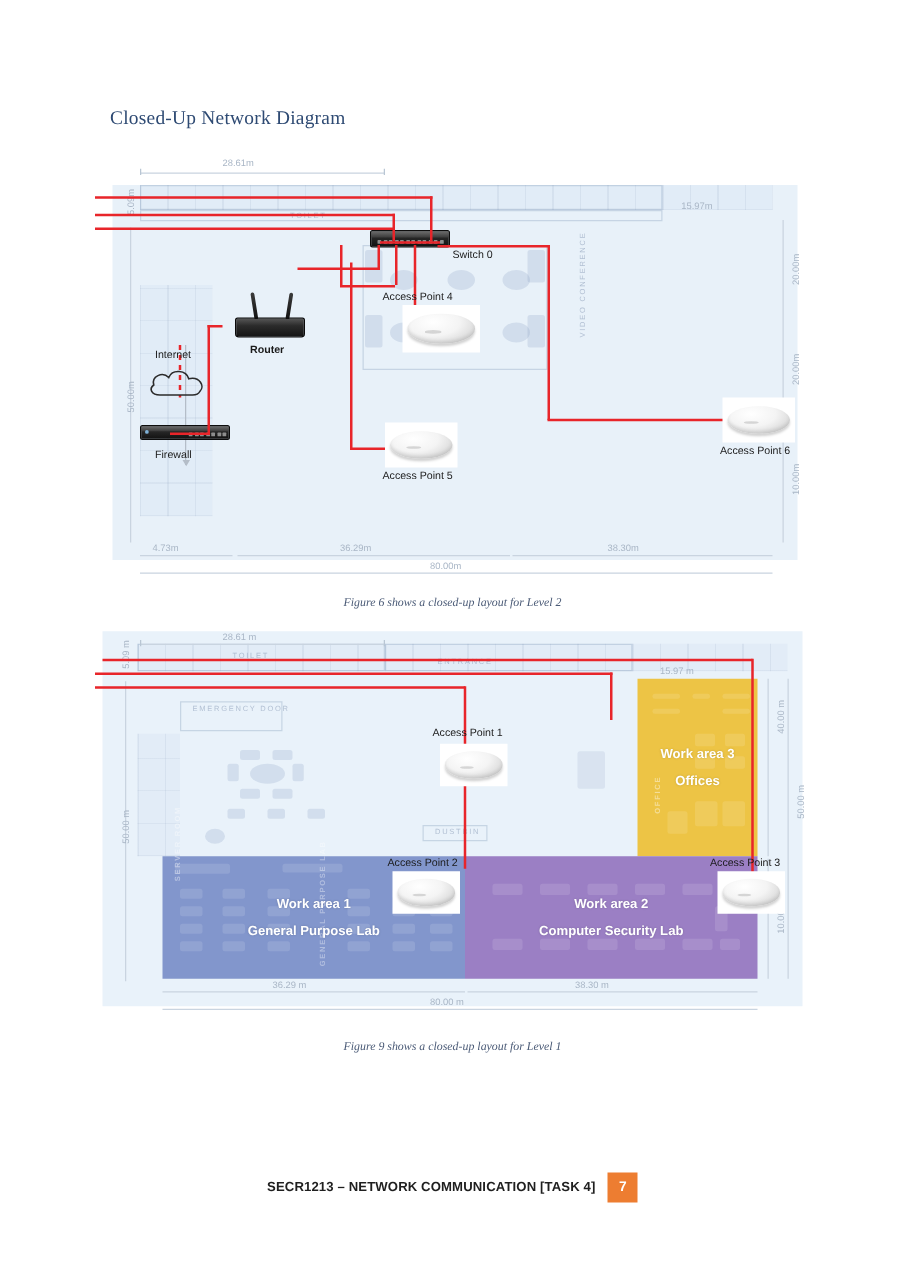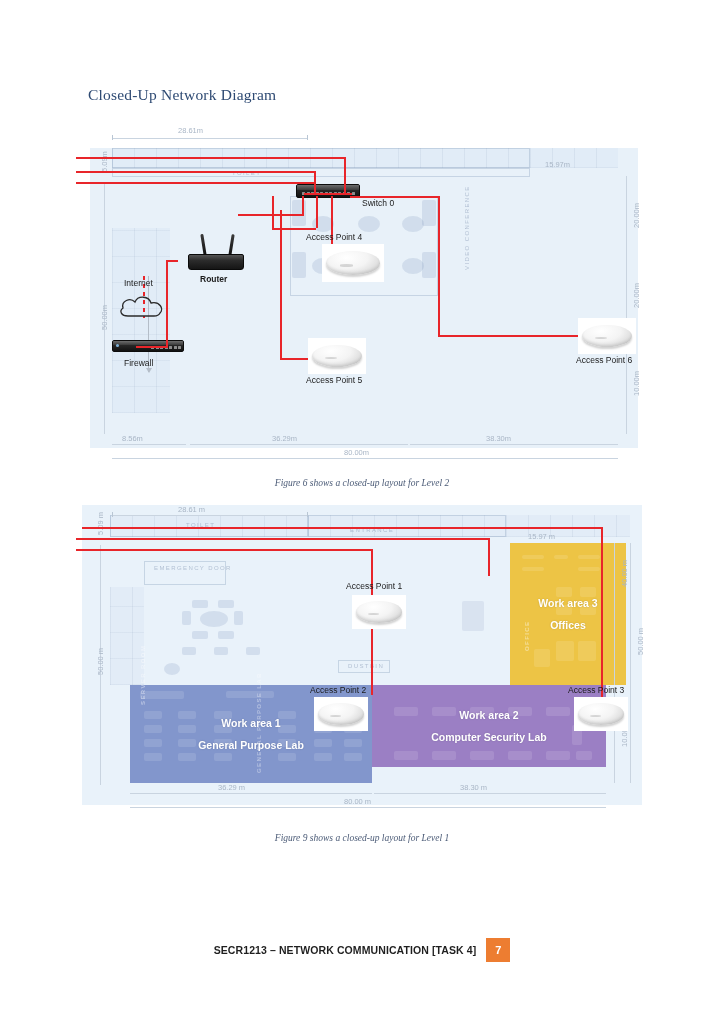--- a/index.html
+++ b/index.html
@@ -354,21 +354,21 @@
   <div class="dim-rule-v" style="left:14px; top:34px; height:252px;"></div>
   <div class="dim-v" style="left:10px; top:182px;">50.00m</div>
 
   <div class="dim-rule-v" style="left:536px; top:28px; height:160px;"></div>
   <div class="dim-v" style="left:542px; top:80px;">20.00m</div>
   <div class="dim-v" style="left:542px; top:160px;">20.00m</div>
   <div class="dim-rule-v" style="left:536px; top:190px; height:96px;"></div>
   <div class="dim-v" style="left:542px; top:248px;">10.00m</div>
 
   <div class="dim-rule-h" style="left:22px;  top:296px; width:74px;"></div>
-  <div class="dim-t" style="left:32px;  top:286px;">8.56m</div>
+  <div class="dim-t" style="left:32px;  top:286px;">4.73m</div>
   <div class="dim-rule-h" style="left:100px; top:296px; width:218px;"></div>
   <div class="dim-t" style="left:182px; top:286px;">36.29m</div>
   <div class="dim-rule-h" style="left:320px; top:296px; width:208px;"></div>
   <div class="dim-t" style="left:396px; top:286px;">38.30m</div>
   <div class="dim-rule-h" style="left:22px;  top:310px; width:506px;"></div>
   <div class="dim-t" style="left:254px; top:300px;">80.00m</div>
 </div>
 
 <div class="caption" id="caption-1">Figure 6 shows a closed-up layout for Level 2</div>
 
@@ -398,21 +398,21 @@
   <div class="furn" style="left:100px; top:106px; width:9px; height:14px;"></div>
   <div class="furn" style="left:152px; top:106px; width:9px; height:14px;"></div>
   <div class="furn" style="left:110px; top:126px; width:16px; height:8px;"></div>
   <div class="furn" style="left:136px; top:126px; width:16px; height:8px;"></div>
   <div class="furn" style="left:100px; top:142px; width:14px; height:8px;"></div>
   <div class="furn" style="left:132px; top:142px; width:14px; height:8px;"></div>
   <div class="furn" style="left:164px; top:142px; width:14px; height:8px;"></div>
   <div class="furn circle" style="left:82px; top:158px; width:16px; height:12px;"></div>
   <div class="furn" style="left:380px; top:96px; width:22px; height:30px; background:rgba(120,145,185,.14);"></div>
 
-  <div class="zone" id="z3" style="left:428px; top:38px; width:116px; height:142px; background:#edc445;">
+  <div class="zone" id="z3" style="left:428px; top:38px; width:96px; height:142px; background:#edc445;">
     <div class="zone-deco">
       <i style="left:12px; top:12px; width:22px; height:4px;"></i>
       <i style="left:44px; top:12px; width:14px; height:4px;"></i>
       <i style="left:68px; top:12px; width:22px; height:4px;"></i>
       <i style="left:12px; top:24px; width:22px; height:4px;"></i>
       <i style="left:68px; top:24px; width:22px; height:4px;"></i>
       <i style="left:46px; top:44px; width:16px; height:10px;"></i>
       <i style="left:70px; top:44px; width:16px; height:10px;"></i>
       <i style="left:46px; top:62px; width:16px; height:10px;"></i>
       <i style="left:70px; top:62px; width:16px; height:10px;"></i>
@@ -453,21 +453,21 @@
       <i style="left:214px; top:68px; width:18px; height:8px;"></i>
       <i style="left:10px;  top:6px;  width:44px; height:8px;"></i>
       <i style="left:96px;  top:6px;  width:48px; height:7px;"></i>
     </div>
     <div class="ghost-label vert" style="left:10px; top:20px; color:rgba(255,255,255,.42);">SERVER ROOM</div>
     <div class="ghost-label vert" style="left:126px; top:88px; color:rgba(255,255,255,.38);">GENERAL PURPOSE LAB</div>
     <div class="zl">Work area 1</div>
     <div class="zl">General Purpose Lab</div>
   </div>
 
-  <div class="zone" id="z2" style="left:290px; top:180px; width:234px; height:82px; background:#9b7fc4;">
+  <div class="zone" id="z2" style="left:290px; top:180px; width:234px; height:98px; background:#9b7fc4;">
     <div class="zone-deco">
       <i style="left:22px;  top:22px; width:24px; height:9px;"></i>
       <i style="left:60px;  top:22px; width:24px; height:9px;"></i>
       <i style="left:98px;  top:22px; width:24px; height:9px;"></i>
       <i style="left:136px; top:22px; width:24px; height:9px;"></i>
       <i style="left:174px; top:22px; width:24px; height:9px;"></i>
       <i style="left:22px;  top:66px; width:24px; height:9px;"></i>
       <i style="left:60px;  top:66px; width:24px; height:9px;"></i>
       <i style="left:98px;  top:66px; width:24px; height:9px;"></i>
       <i style="left:136px; top:66px; width:24px; height:9px;"></i>

